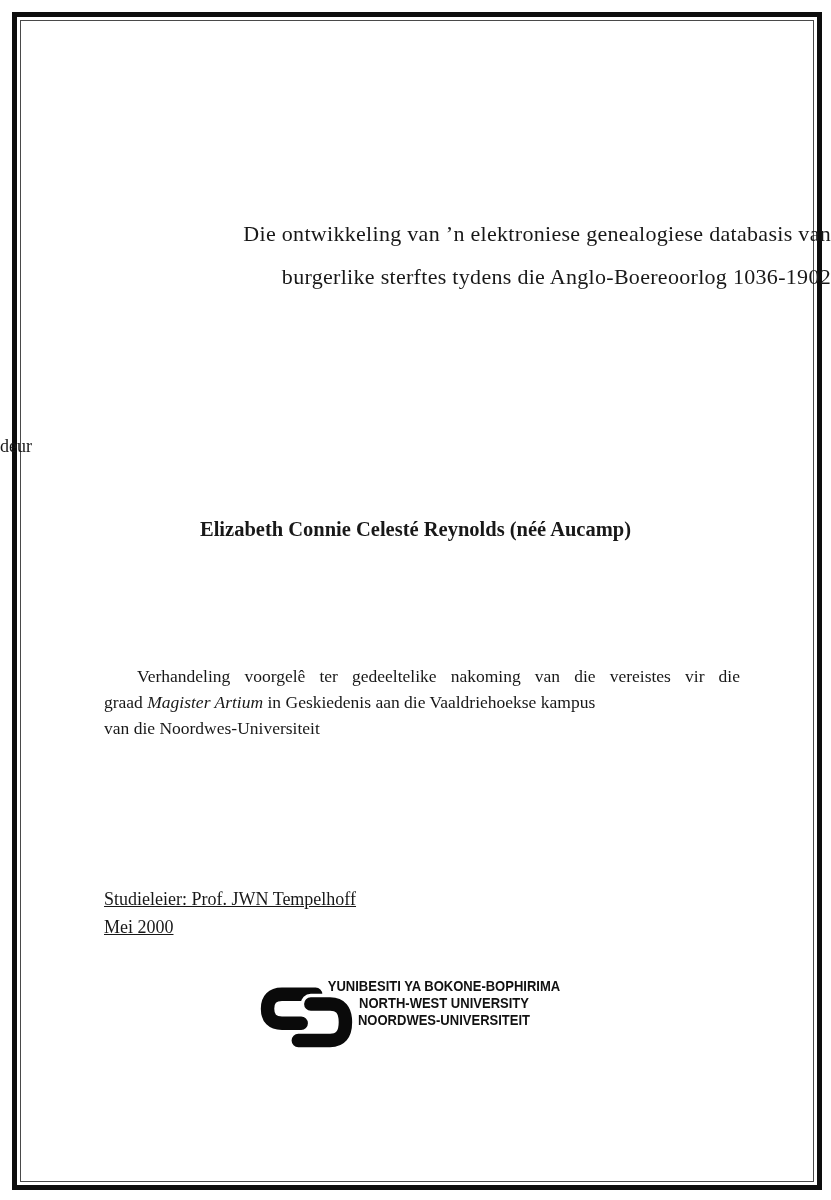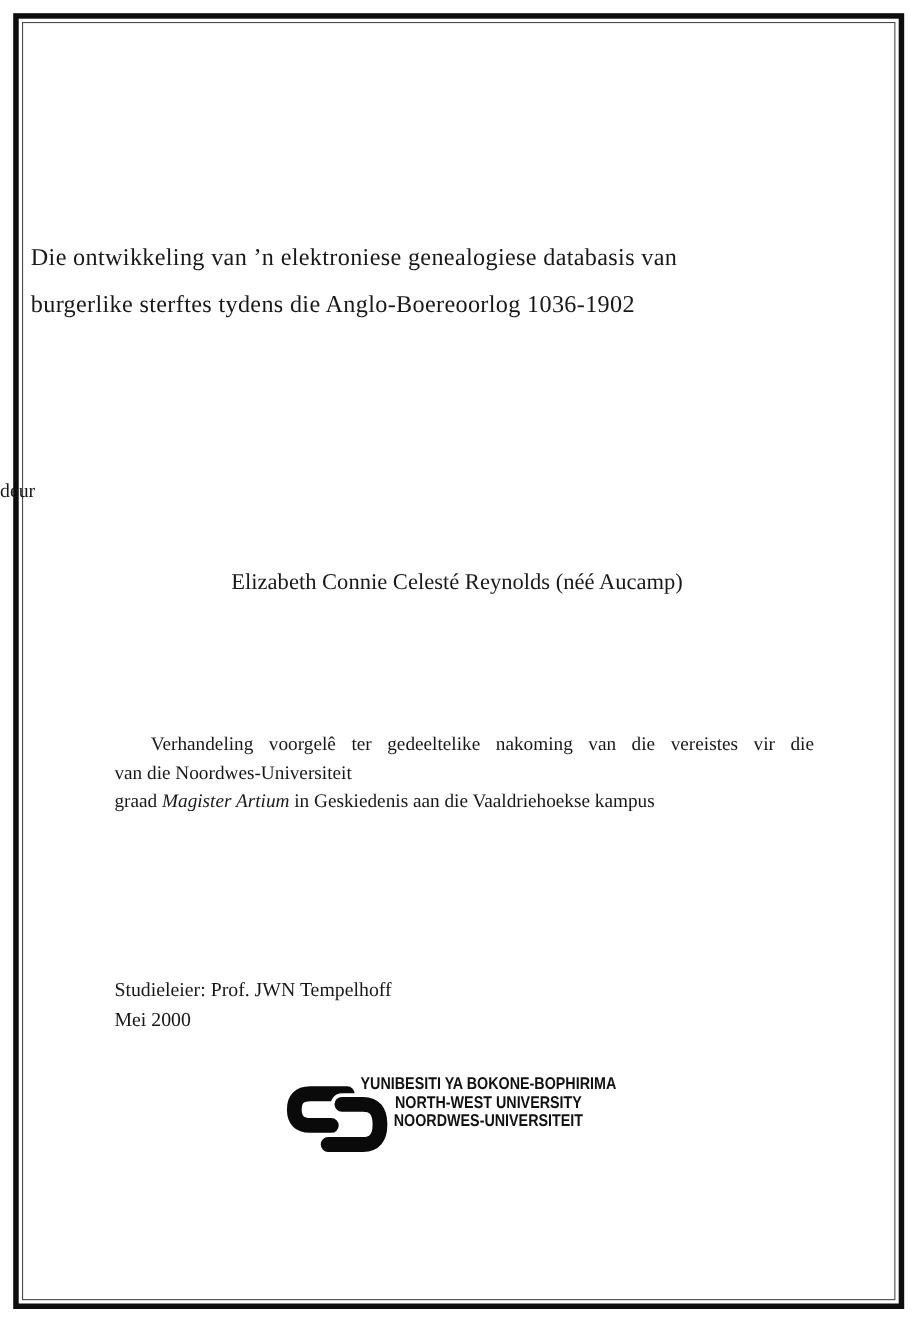--- a/index.html
+++ b/index.html
@@ -24,54 +24,56 @@
   .frame-inner {
     position: absolute;
     left: 20px; top: 20px; right: 17px; bottom: 18px;
     border: 1px solid #4a4a4a;
   }
   .block { position: absolute; }
 
   .title-block {
     left: 0; right: 0;
     top: 212px;
-    text-align: left;
+    text-align: right;
     font-size: 22px;
     line-height: 43px;
     letter-spacing: 0.3px;
     padding-left: 28px;
   }
   .byline {
     left: 0; right: 0;
     top: 436px;
     font-size: 18px;
   }
   .author {
     left: 0; right: 0;
     top: 518px;
     text-align: center;
     font-size: 20.5px;
+    font-weight: bold;
   }
   .submission {
     left: 104px;
     top: 664px;
     width: 636px;
     font-size: 17.5px;
     line-height: 25.8px;
   }
   .submission .just {
     text-align: justify;
     text-align-last: justify;
     margin-left: 33px;
   }
   .supervisor-block {
     left: 104px;
     top: 886px;
     font-size: 18px;
     line-height: 27.5px;
+    text-decoration: underline;
   }
   .logo-block {
     left: 0; right: 0;
     top: 972px;
     height: 84px;
     padding-left: 36px;
   }
   .logo-mark {
     position: absolute;
     left: 256px;
@@ -104,22 +106,22 @@
   <div>Die ontwikkeling van ’n elektroniese genealogiese databasis van</div>
   <div>burgerlike sterftes tydens die Anglo-Boereoorlog 1036-1902</div>
 </div>
 
 <div class="block byline">deur</div>
 
 <div class="block author">Elizabeth Connie Celesté Reynolds (néé Aucamp)</div>
 
 <div class="block submission">
   <div class="just">Verhandeling voorgelê ter gedeeltelike nakoming van die vereistes vir die</div>
+  <div><span>graad </span><i class="deg">Magister Artium</i><span> in Geskiedenis aan die Vaaldriehoekse kampus</span></div>
   <div>van die Noordwes-Universiteit</div>
-  <div><span>graad </span><i class="deg">Magister Artium</i><span> in Geskiedenis aan die Vaaldriehoekse kampus</span></div>
 </div>
 
 <div class="block supervisor-block">
   <div>Studieleier: Prof. JWN Tempelhoff</div>
   <div>Mei 2000</div>
 </div>
 
 <div class="block logo-block">
   <svg class="logo-mark" width="100" height="81" viewBox="0 0 104 84" xmlns="http://www.w3.org/2000/svg">
 

